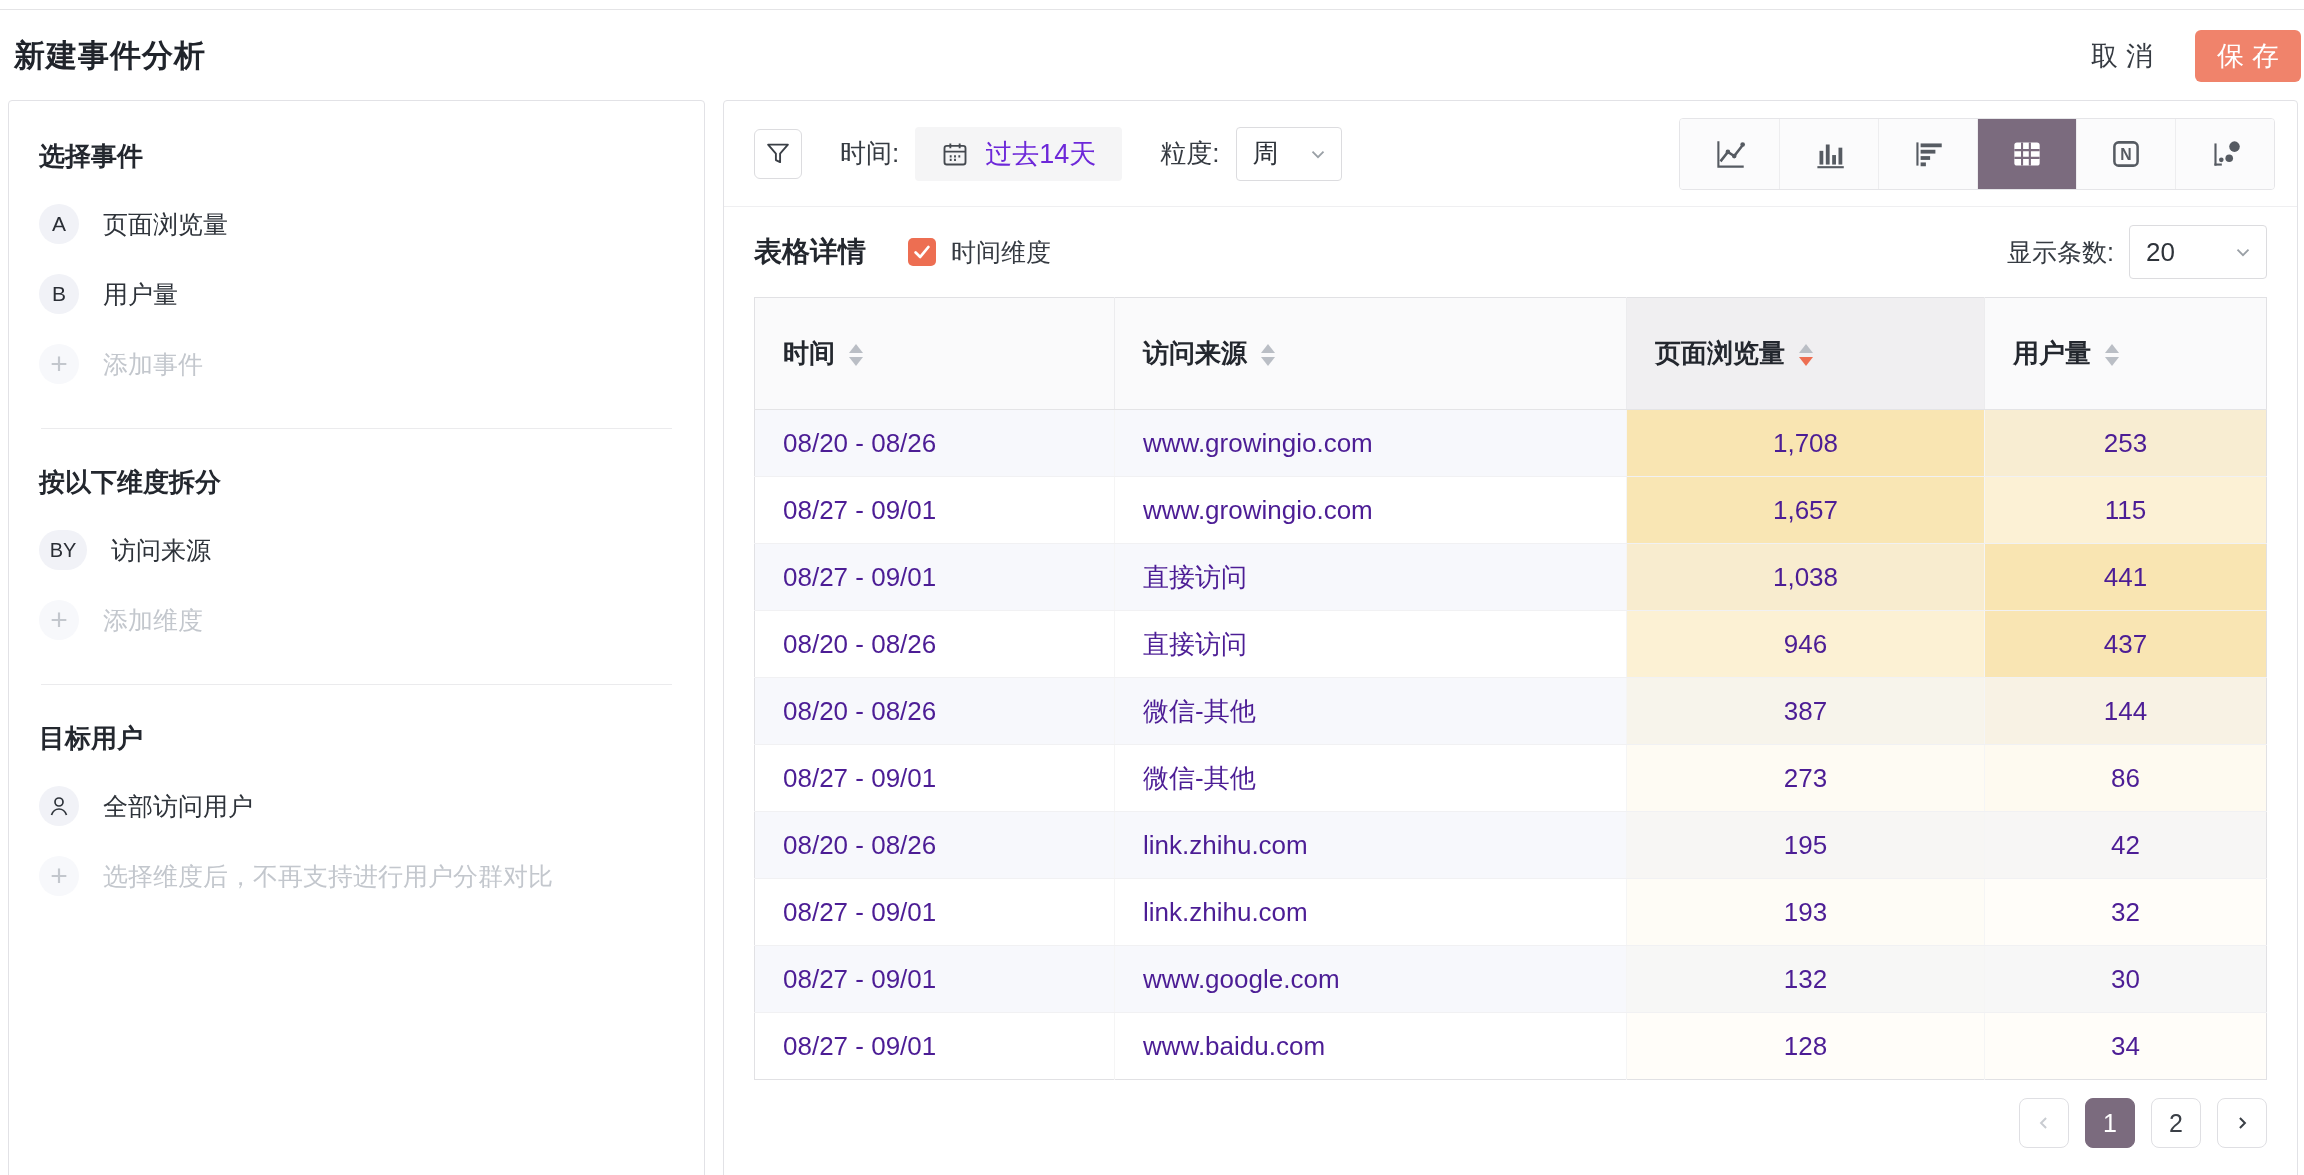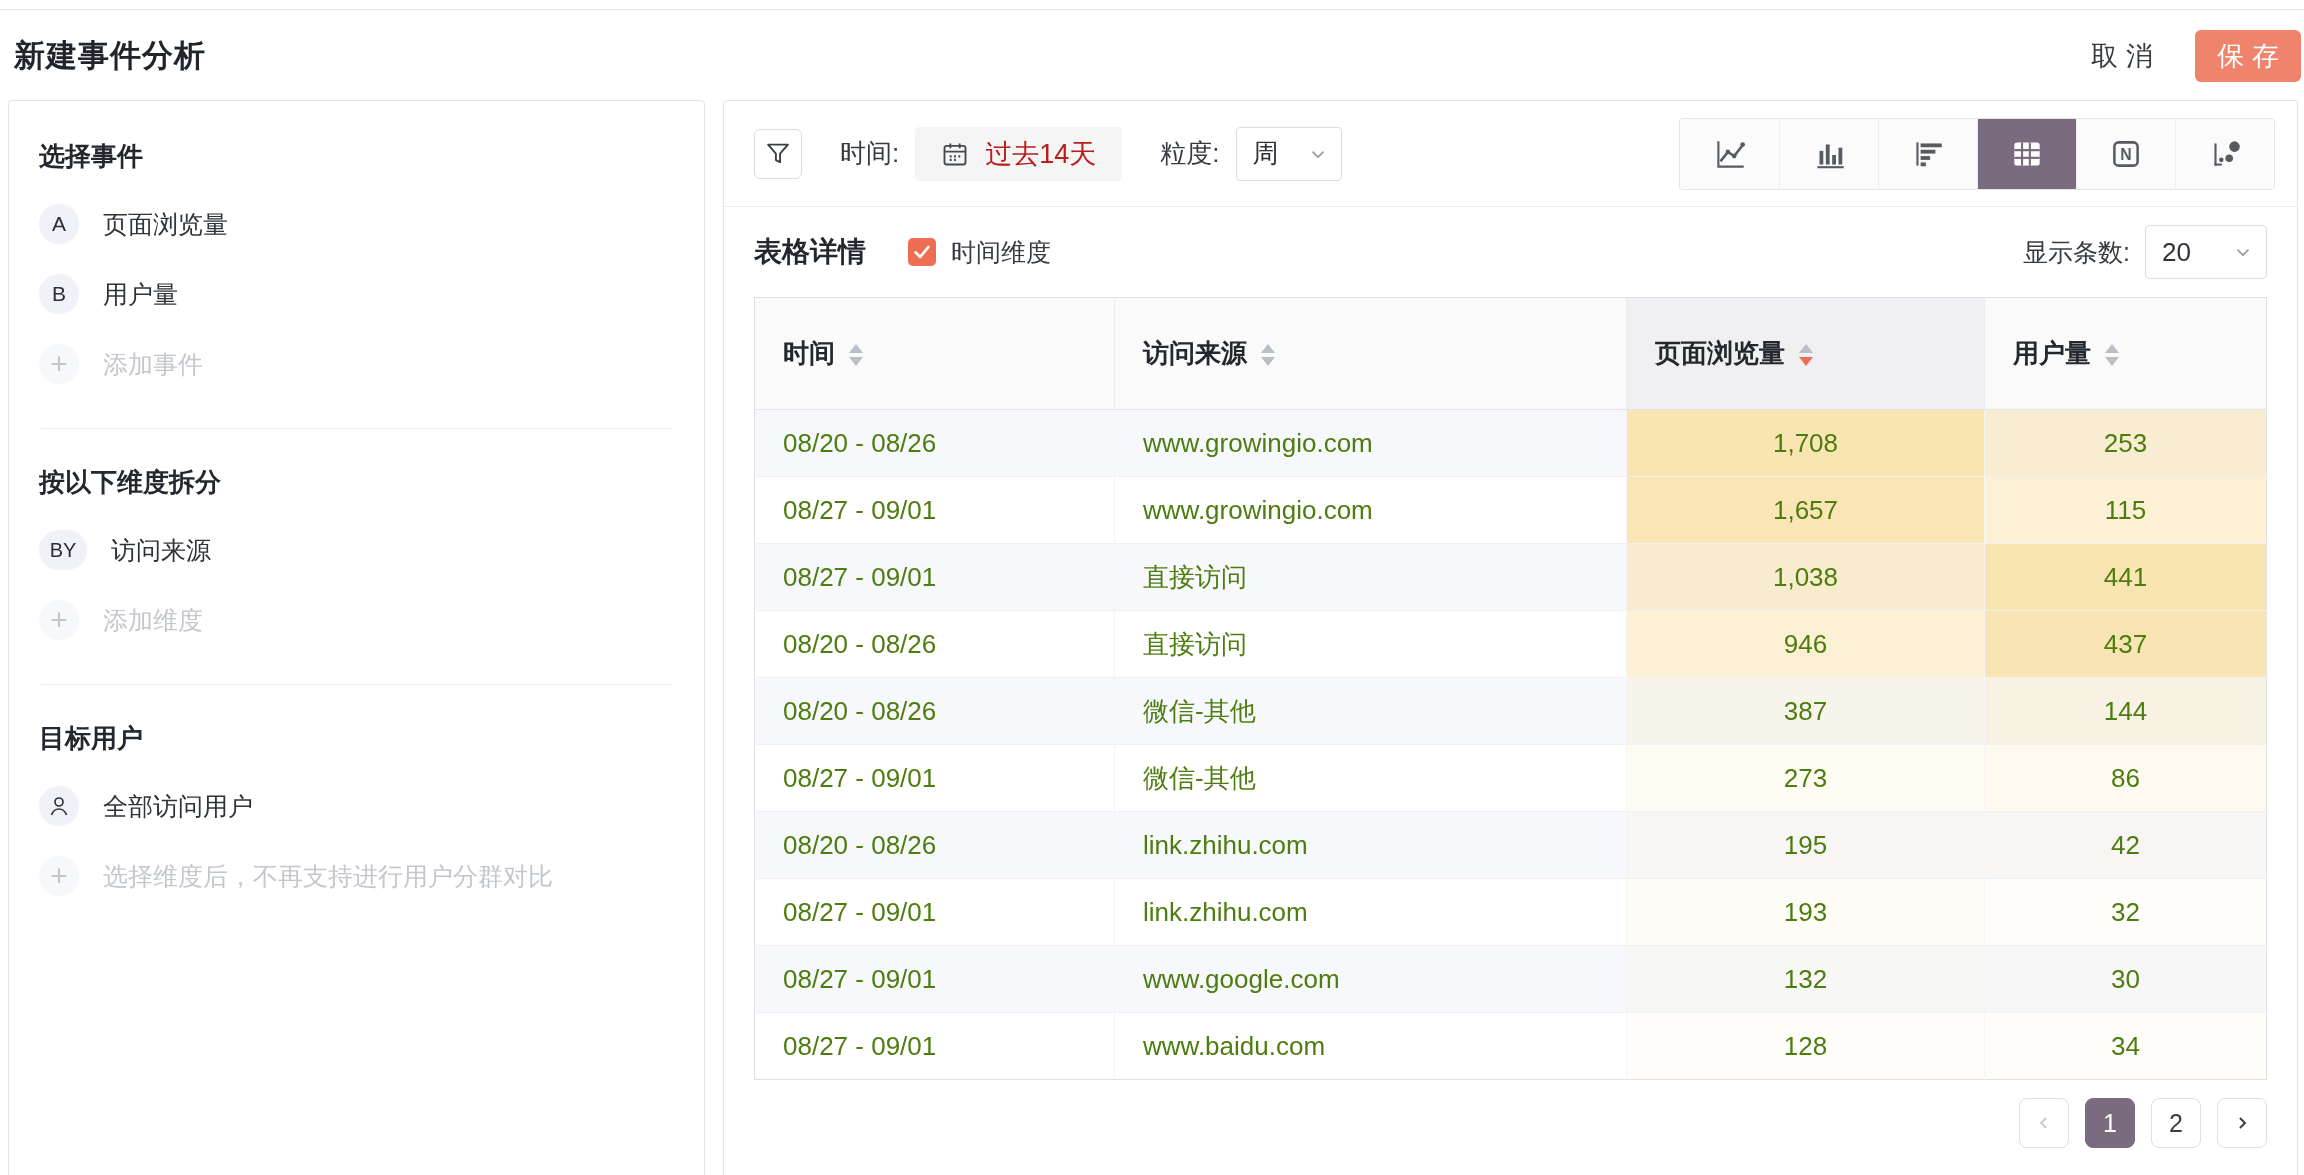--- a/index.html
+++ b/index.html
@@ -46,21 +46,21 @@
 
   
   .main { flex:1; height:1120px; display:flex; flex-direction:column; }
   .toolbar { height:106px; flex:none; display:flex; align-items:center;
              padding:0 22px 0 30px; border-bottom:1px solid #EFEFF1; }
   .icon-btn.filter { width:48px; height:50px; border:1px solid #DCDCDF; border-radius:6px;
                      background:#fff; display:flex; align-items:center; justify-content:center;
                      cursor:pointer; }
   .tool-label { font-size:26px; color:#363B42; margin-left:38px; }
   .date-btn { height:54px; background:#F5F5F6; border:none; border-radius:4px; display:flex;
-              align-items:center; gap:16px; padding:0 26px; font-size:27px; color:#b91c1c;
+              align-items:center; gap:16px; padding:0 26px; font-size:27px; color:#6d28d9;
               margin-left:16px; cursor:pointer; font-family:inherit; }
   .select { height:54px; border:1px solid #DCDCDF; border-radius:4px; background:#fff;
             display:flex; align-items:center; justify-content:space-between;
             padding:0 12px 0 16px; font-size:26px; color:#2E333A; cursor:pointer; }
   .gran-select { width:106px; margin-left:16px; }
 
   .chart-toggle { display:flex; margin-left:auto; border:1px solid #E5E5E8; border-radius:4px;
                   overflow:hidden; }
   .chart-toggle button { width:99px; height:70px; background:#FBFBFC; border:none;
                          border-left:1px solid #EDEDEF; display:flex; align-items:center;
@@ -70,36 +70,36 @@
 
   
   .section-row { height:90px; flex:none; display:flex; align-items:center; padding:0 30px; }
   .section-title { font-size:28px; font-weight:700; color:#23272E; }
   .checkbox { width:28px; height:28px; border-radius:5px; background:var(--checkbox);
               margin-left:42px; display:flex; align-items:center; justify-content:center;
               cursor:pointer; flex:none; }
   .checkbox-label { font-size:25px; color:#363B42; margin-left:15px; }
   .spacer { flex:1; }
   .page-size-label { font-size:25px; color:#363B42; margin-right:15px; }
-  .page-size-select { width:122px; }
+  .page-size-select { width:138px; }
 
   .table-wrap { padding:0 30px; }
   table { width:100%; border-collapse:collapse; table-layout:fixed; border:1px solid #E1E1E4; }
   th { height:112px; background:#FAFAFB; font-size:26px; font-weight:700; color:#23272E;
        text-align:left; padding:0 28px; border-bottom:1px solid #E4E4E6;
        border-right:1px solid #ECECEE; cursor:pointer; }
   th:last-child { border-right:none; }
   th.sorted { background:#F0EFF1; }
   .sort { display:inline-flex; flex-direction:column; gap:4px; margin-left:14px;
           vertical-align:middle; }
   .sort i { width:0; height:0; border-left:7px solid transparent; border-right:7px solid transparent; display:block; }
   .sort .up { border-bottom:9px solid #BABEC5; }
   .sort .down { border-top:9px solid #BABEC5; }
   .sort .down.active { border-top-color:var(--sort-active); }
-  td { height:67px; font-size:26px; color:#4d7c0f; padding:0 28px;
+  td { height:67px; font-size:26px; color:#4c1d95; padding:0 28px;
        border-bottom:1px solid #F1F1F3; border-right:1px solid rgba(0,0,0,0.04);
        overflow:hidden; white-space:nowrap; }
   td:last-child { border-right:none; }
   tr:last-child td { border-bottom:none; }
   td.num { text-align:center; }
 
   .pagination { display:flex; justify-content:flex-end; gap:16px; padding:18px 30px 0; }
   .pagination button { min-width:50px; height:50px; border:1px solid #DFDFE3; border-radius:8px;
                        background:#fff; font-size:25px; color:#3A3F46; display:flex;
                        align-items:center; justify-content:center; cursor:pointer;

